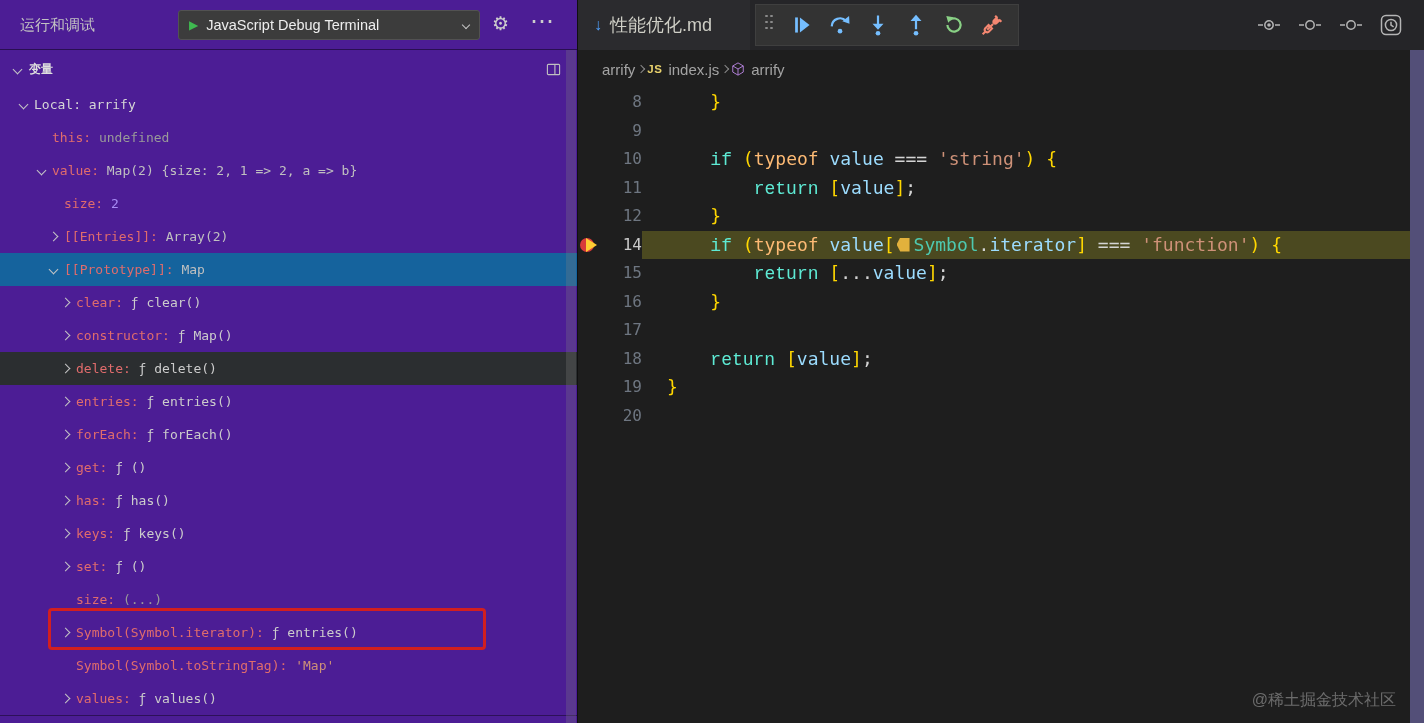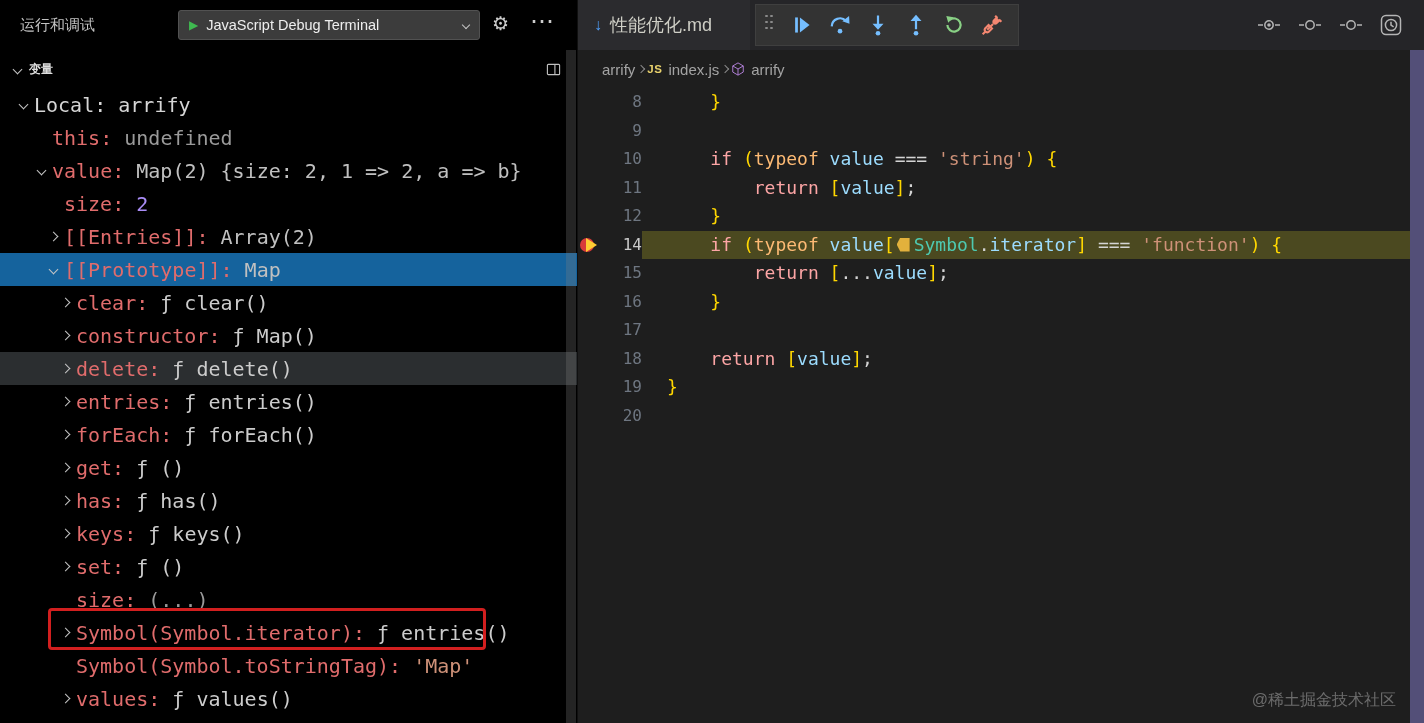--- a/index.html
+++ b/index.html
@@ -1,21 +1,21 @@
 <!DOCTYPE html>
 <html><head>
 <meta charset="utf-8">
 <style>
   *{box-sizing:border-box;margin:0;padding:0;}
   html,body{width:1424px;height:723px;overflow:hidden;background:#1e1e1e;
     font-family:"Liberation Sans",sans-serif;color:#ccc;}
   .app{display:flex;width:1424px;height:723px;}
 
   
-  aside.left{width:577px;flex:none;position:relative;background:#000000;overflow:hidden;}
+  aside.left{width:577px;flex:none;position:relative;background:#4c1d95;overflow:hidden;}
   .left-toolbar{position:relative;height:50px;border-bottom:1px solid rgba(0,0,0,.45);}
   .panel-title{position:absolute;left:20px;top:16px;font-size:15px;color:#c2c2c2;}
   .cfg{position:absolute;left:178px;top:10px;width:302px;height:30px;background:#3c3c3c;
     border:1px solid #525252;border-radius:3px;display:flex;align-items:center;gap:8px;
     padding:0 10px;cursor:pointer;}
   .play{color:#3fb950;font-size:12px;line-height:1;}
   .cfg-label{flex:1;font-size:14.5px;color:#eee;white-space:nowrap;overflow:hidden;}
   .gear{position:absolute;left:492px;top:12px;font-size:19px;color:#cdcdcd;cursor:pointer;}
   .more{position:absolute;left:530px;top:7px;font-size:24px;color:#cdcdcd;cursor:pointer;}
 
@@ -25,21 +25,21 @@
   .sec-action{margin-left:auto;margin-right:16px;display:flex;align-items:center;}
 
   .chev{display:inline-block;width:7px;height:7px;border-right:1.5px solid #c5c5c5;
     border-bottom:1.5px solid #c5c5c5;}
   .chev.right{transform:rotate(-45deg);}
   .chev.down{transform:rotate(45deg);}
   .chev.dd{width:6px;height:6px;}
 
   .var-list{white-space:pre;}
   .var-row{height:33px;display:flex;align-items:center;white-space:pre;
-    font-family:"DejaVu Sans Mono",monospace;font-size:20px;cursor:pointer;}
+    font-family:"DejaVu Sans Mono",monospace;font-size:13px;cursor:pointer;}
   .var-row.selected{background:#15639d;}
   .var-row.hovered{background:#2b2e30;}
   .vr-chev{width:22px;flex:none;display:flex;align-items:center;justify-content:center;}
   .vr-scope{color:#d6d6d6;}
   .vr-name{color:#e06c6c;}
   .vr-val{color:#c0c0c0;}
   .vr-muted{color:#9a9a9a;}
   .vr-num{color:#a98cf5;}
   .vr-str{color:#ce9178;}
   .vr-fn{color:#cccccc;}
@@ -78,21 +78,21 @@
   .sym-icon{display:flex;align-items:center;}
 
   .editor{flex:1;position:relative;overflow:hidden;background:#1e1e1e;}
   .code-line{display:flex;height:28.5px;line-height:28.5px;
     font-family:"DejaVu Sans Mono",monospace;font-size:18px;}
   .glyph{width:24px;flex:none;position:relative;}
   .lnum{width:40px;flex:none;text-align:right;color:#6e7681;font-size:16px;}
   .code-line.current .lnum{color:#c9c9c9;}
   .lcontent{flex:1;padding-left:25px;white-space:pre;}
   .code-line.current .lcontent{background:#4b4920;}
-  .tk-kw{color:#fca5a5;}
+  .tk-kw{color:#5eead4;font-family:Liberation Mono, monospace;}
   .tk-op{color:#fdba74;}
   .tk-var{color:#9cdcfe;}
   .tk-cls{color:#4ec9b0;}
   .tk-prop{color:#9cdcfe;}
   .tk-str{color:#ce9178;}
   .tk-brk{color:#ffd700;}
   .tk-pln{color:#d4d4d4;}
   .bp{position:absolute;left:2px;top:7px;width:14px;height:14px;border-radius:50%;background:#d83a3a;}
   .cur-arrow{position:absolute;left:8px;top:7px;width:0;height:0;border-top:7px solid transparent;
     border-bottom:7px solid transparent;border-left:11px solid #ffcc33;}

